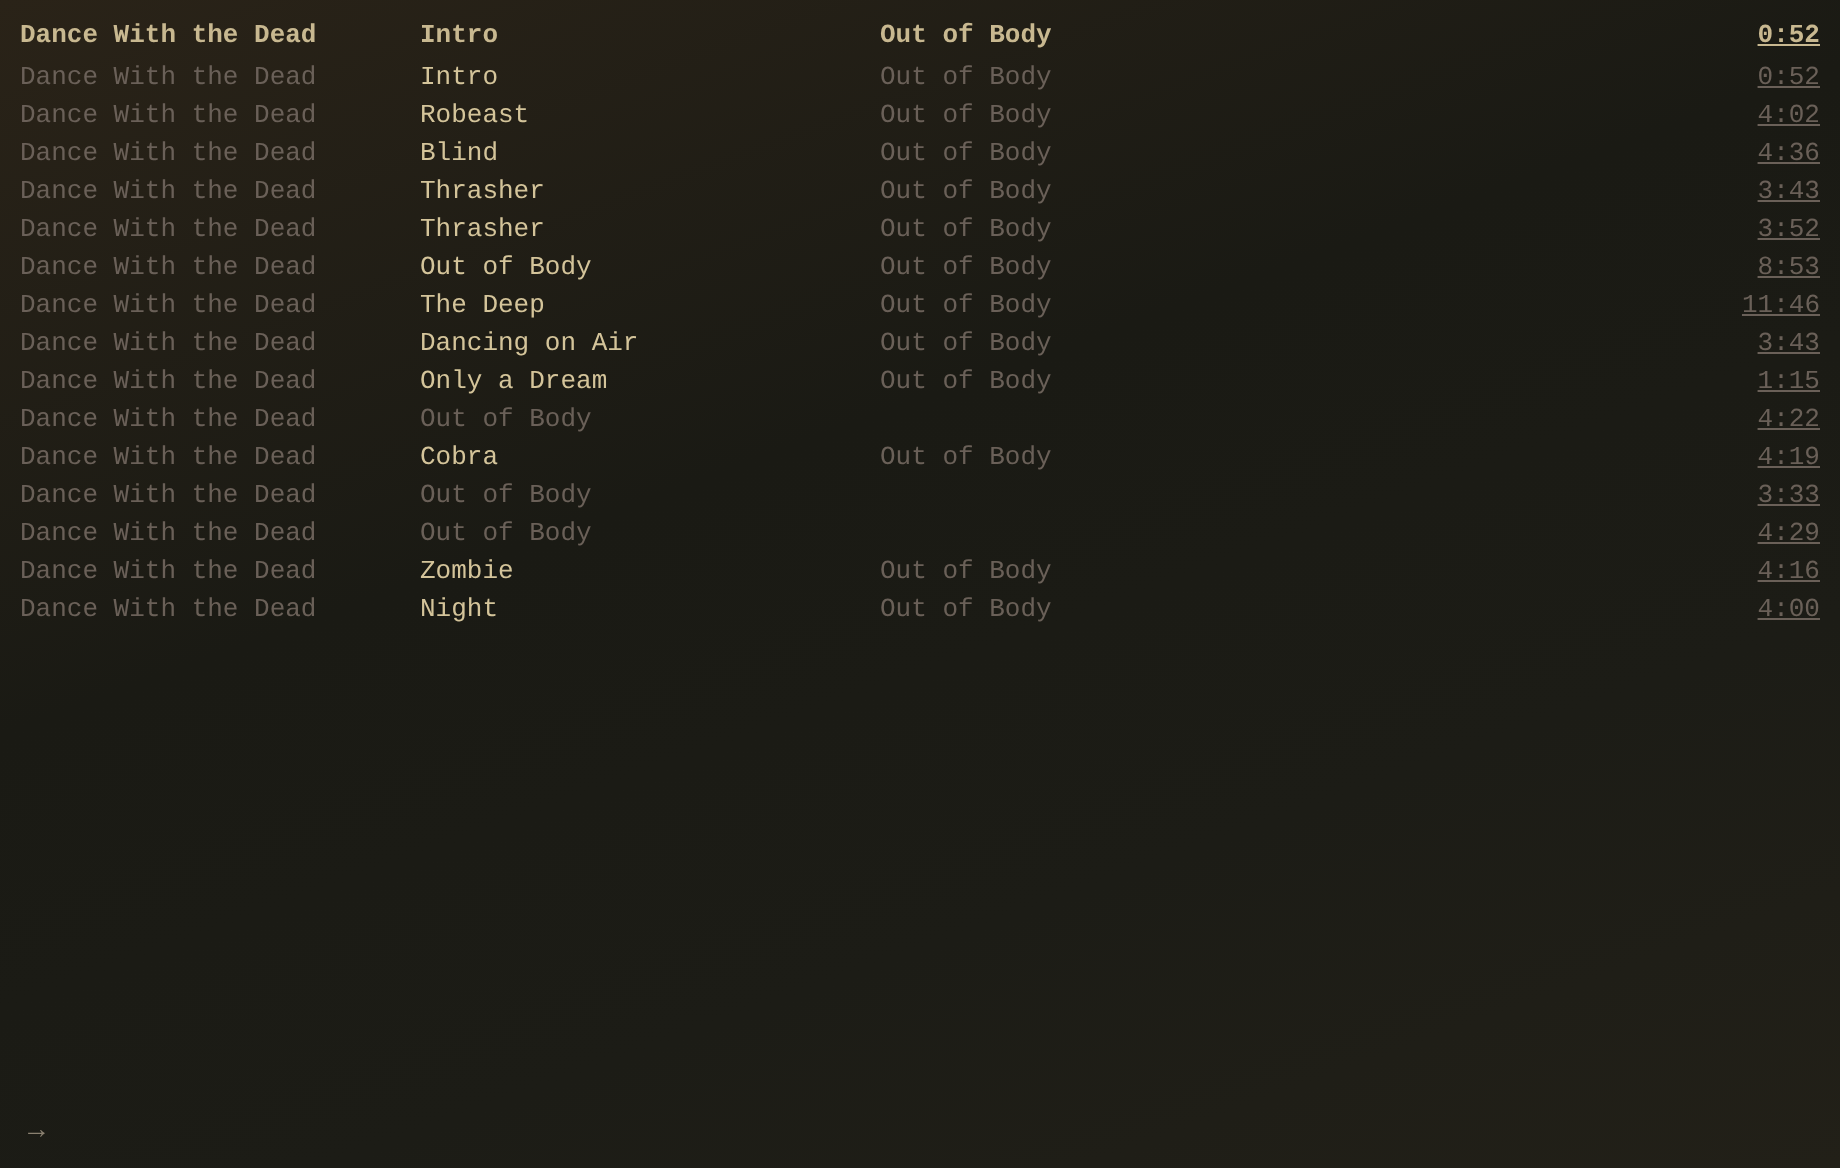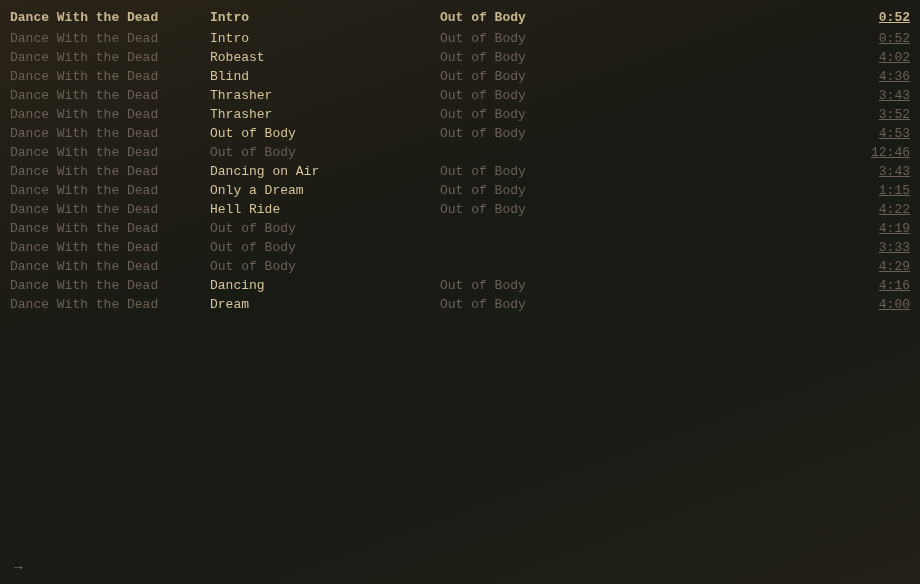--- a/index.html
+++ b/index.html
@@ -129,67 +129,68 @@
     <div class="track-row data-row">
       <span class="col-artist">Dance With the Dead</span>
       <span class="col-title">Thrasher</span>
       <span class="col-album">Out of Body</span>
       <span class="col-duration">3:52</span>
     </div>
     <div class="track-row data-row">
       <span class="col-artist">Dance With the Dead</span>
       <span class="col-title">Out of Body</span>
       <span class="col-album">Out of Body</span>
-      <span class="col-duration">4:53</span>
+      <span class="col-duration">8:53</span>
     </div>
     <div class="track-row data-row">
       <span class="col-artist">Dance With the Dead</span>
+      <span class="col-title">The Deep</span>
       <span class="col-album">Out of Body</span>
-      <span class="col-duration">12:46</span>
+      <span class="col-duration">11:46</span>
     </div>
     <div class="track-row data-row">
       <span class="col-artist">Dance With the Dead</span>
       <span class="col-title">Dancing on Air</span>
       <span class="col-album">Out of Body</span>
       <span class="col-duration">3:43</span>
     </div>
     <div class="track-row data-row">
       <span class="col-artist">Dance With the Dead</span>
       <span class="col-title">Only a Dream</span>
       <span class="col-album">Out of Body</span>
       <span class="col-duration">1:15</span>
     </div>
     <div class="track-row data-row">
       <span class="col-artist">Dance With the Dead</span>
-      <span class="col-title">Hell Ride</span>
       <span class="col-album">Out of Body</span>
       <span class="col-duration">4:22</span>
     </div>
     <div class="track-row data-row">
       <span class="col-artist">Dance With the Dead</span>
+      <span class="col-title">Cobra</span>
       <span class="col-album">Out of Body</span>
       <span class="col-duration">4:19</span>
     </div>
     <div class="track-row data-row">
       <span class="col-artist">Dance With the Dead</span>
       <span class="col-album">Out of Body</span>
       <span class="col-duration">3:33</span>
     </div>
     <div class="track-row data-row">
       <span class="col-artist">Dance With the Dead</span>
       <span class="col-album">Out of Body</span>
       <span class="col-duration">4:29</span>
     </div>
     <div class="track-row data-row">
       <span class="col-artist">Dance With the Dead</span>
-      <span class="col-title">Dancing</span>
+      <span class="col-title">Zombie</span>
       <span class="col-album">Out of Body</span>
       <span class="col-duration">4:16</span>
     </div>
     <div class="track-row data-row">
       <span class="col-artist">Dance With the Dead</span>
-      <span class="col-title">Dream</span>
+      <span class="col-title">Night</span>
       <span class="col-album">Out of Body</span>
       <span class="col-duration">4:00</span>
     </div>
   </div>
 
 <div class="bottom-arrow">→</div>
 
 </body></html>

